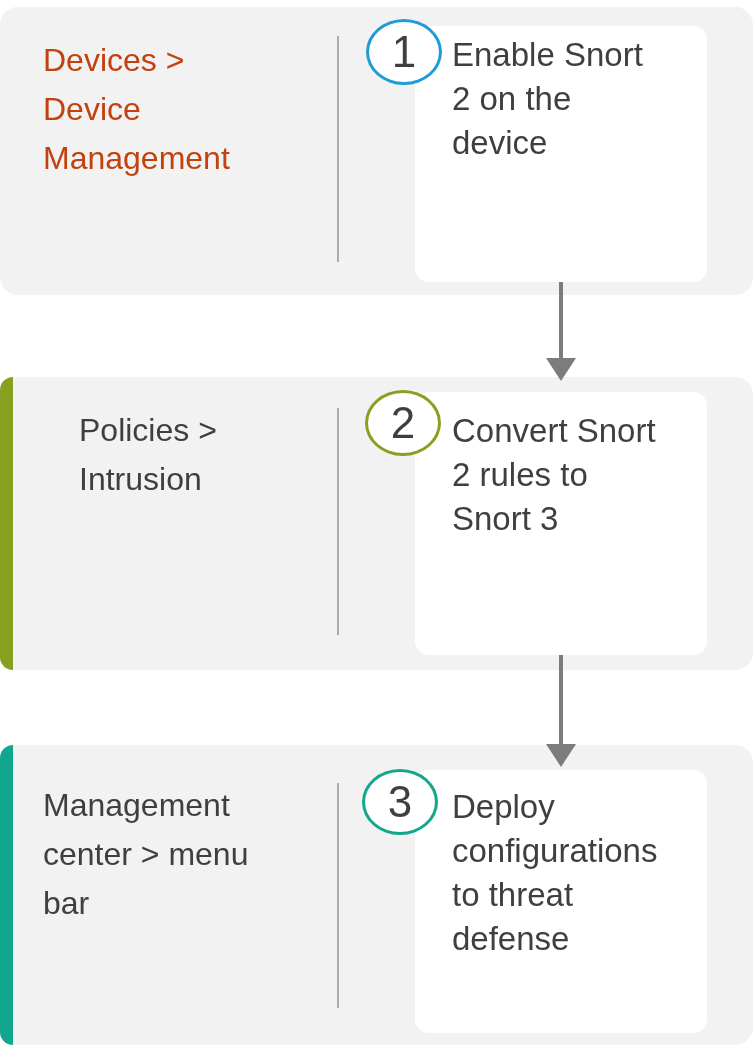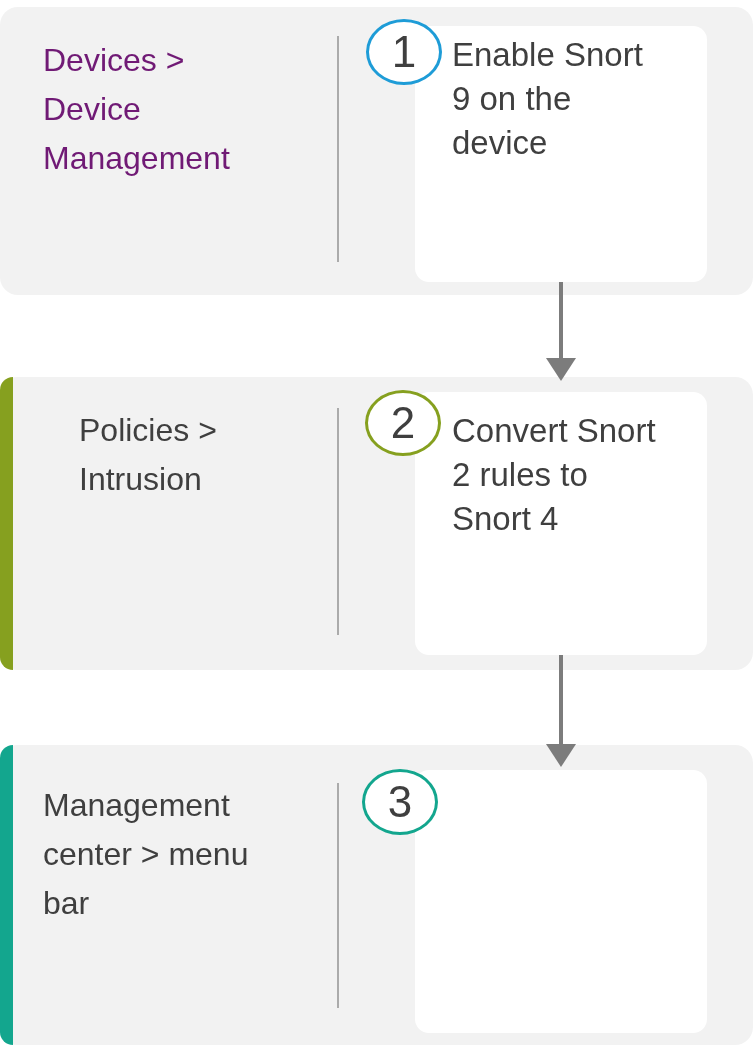--- a/index.html
+++ b/index.html
@@ -120,57 +120,61 @@
   .a1-head { left: 546px; top: 358px; }
   .a2-stem { left: 559px; top: 655px; height: 89px; }
   .a2-head { left: 546px; top: 744px; }
 </style>
 </head>
 <body>
 
 <div class="canvas">
 
   <div class="band s1-band" style="background: rgb(242, 242, 242);"></div>
-  <div class="label s1-label" style="color: #701a75;">Devices &gt;
+  <div class="label s1-label" style="color: #c2410c;">Devices &gt;
 Device
 Management</div>
   <div class="divider s1-div" style="background: rgb(171, 171, 171);"></div>
   <div class="card s1-card" style="background: rgb(255, 255, 255);"></div>
   <div class="circle s1-circle" style="border-color: rgb(30, 156, 215);">
     <span>1</span>
   </div>
   <div class="action s1-action" style="color: rgb(63, 63, 63);">Enable Snort
-9 on the
+2 on the
 device</div>
 
   <div class="arrow-stem a1-stem" style="background: rgb(124, 124, 124);"></div>
   <div class="arrow-head a1-head" style="border-top-color: rgb(124, 124, 124);"></div>
 
   <div class="band s2-band" style="background: rgb(242, 242, 242);">
     <div class="accent-bar" style="background: rgb(134, 160, 31);"></div>
   </div>
   <div class="label s2-label" style="color: rgb(63, 63, 63);">Policies &gt;
 Intrusion</div>
   <div class="divider s2-div" style="background: rgb(171, 171, 171);"></div>
   <div class="card s2-card" style="background: rgb(255, 255, 255);"></div>
   <div class="circle s2-circle" style="border-color: rgb(134, 160, 31);">
     <span>2</span>
   </div>
   <div class="action s2-action" style="color: rgb(63, 63, 63);">Convert Snort
 2 rules to
-Snort 4</div>
+Snort 3</div>
 
   <div class="arrow-stem a2-stem" style="background: rgb(124, 124, 124);"></div>
   <div class="arrow-head a2-head" style="border-top-color: rgb(124, 124, 124);"></div>
 
   <div class="band s3-band" style="background: rgb(242, 242, 242);">
     <div class="accent-bar" style="background: rgb(19, 166, 142);"></div>
   </div>
   <div class="label s3-label" style="color: rgb(63, 63, 63);">Management
 center &gt; menu
 bar</div>
   <div class="divider s3-div" style="background: rgb(171, 171, 171);"></div>
   <div class="card s3-card" style="background: rgb(255, 255, 255);"></div>
   <div class="circle s3-circle" style="border-color: rgb(19, 166, 142);">
     <span>3</span>
   </div>
+  <div class="action s3-action" style="color: rgb(63, 63, 63);">Deploy
+configurations
+to threat
+defense</div>
 
 </div>
 
 </body></html>

